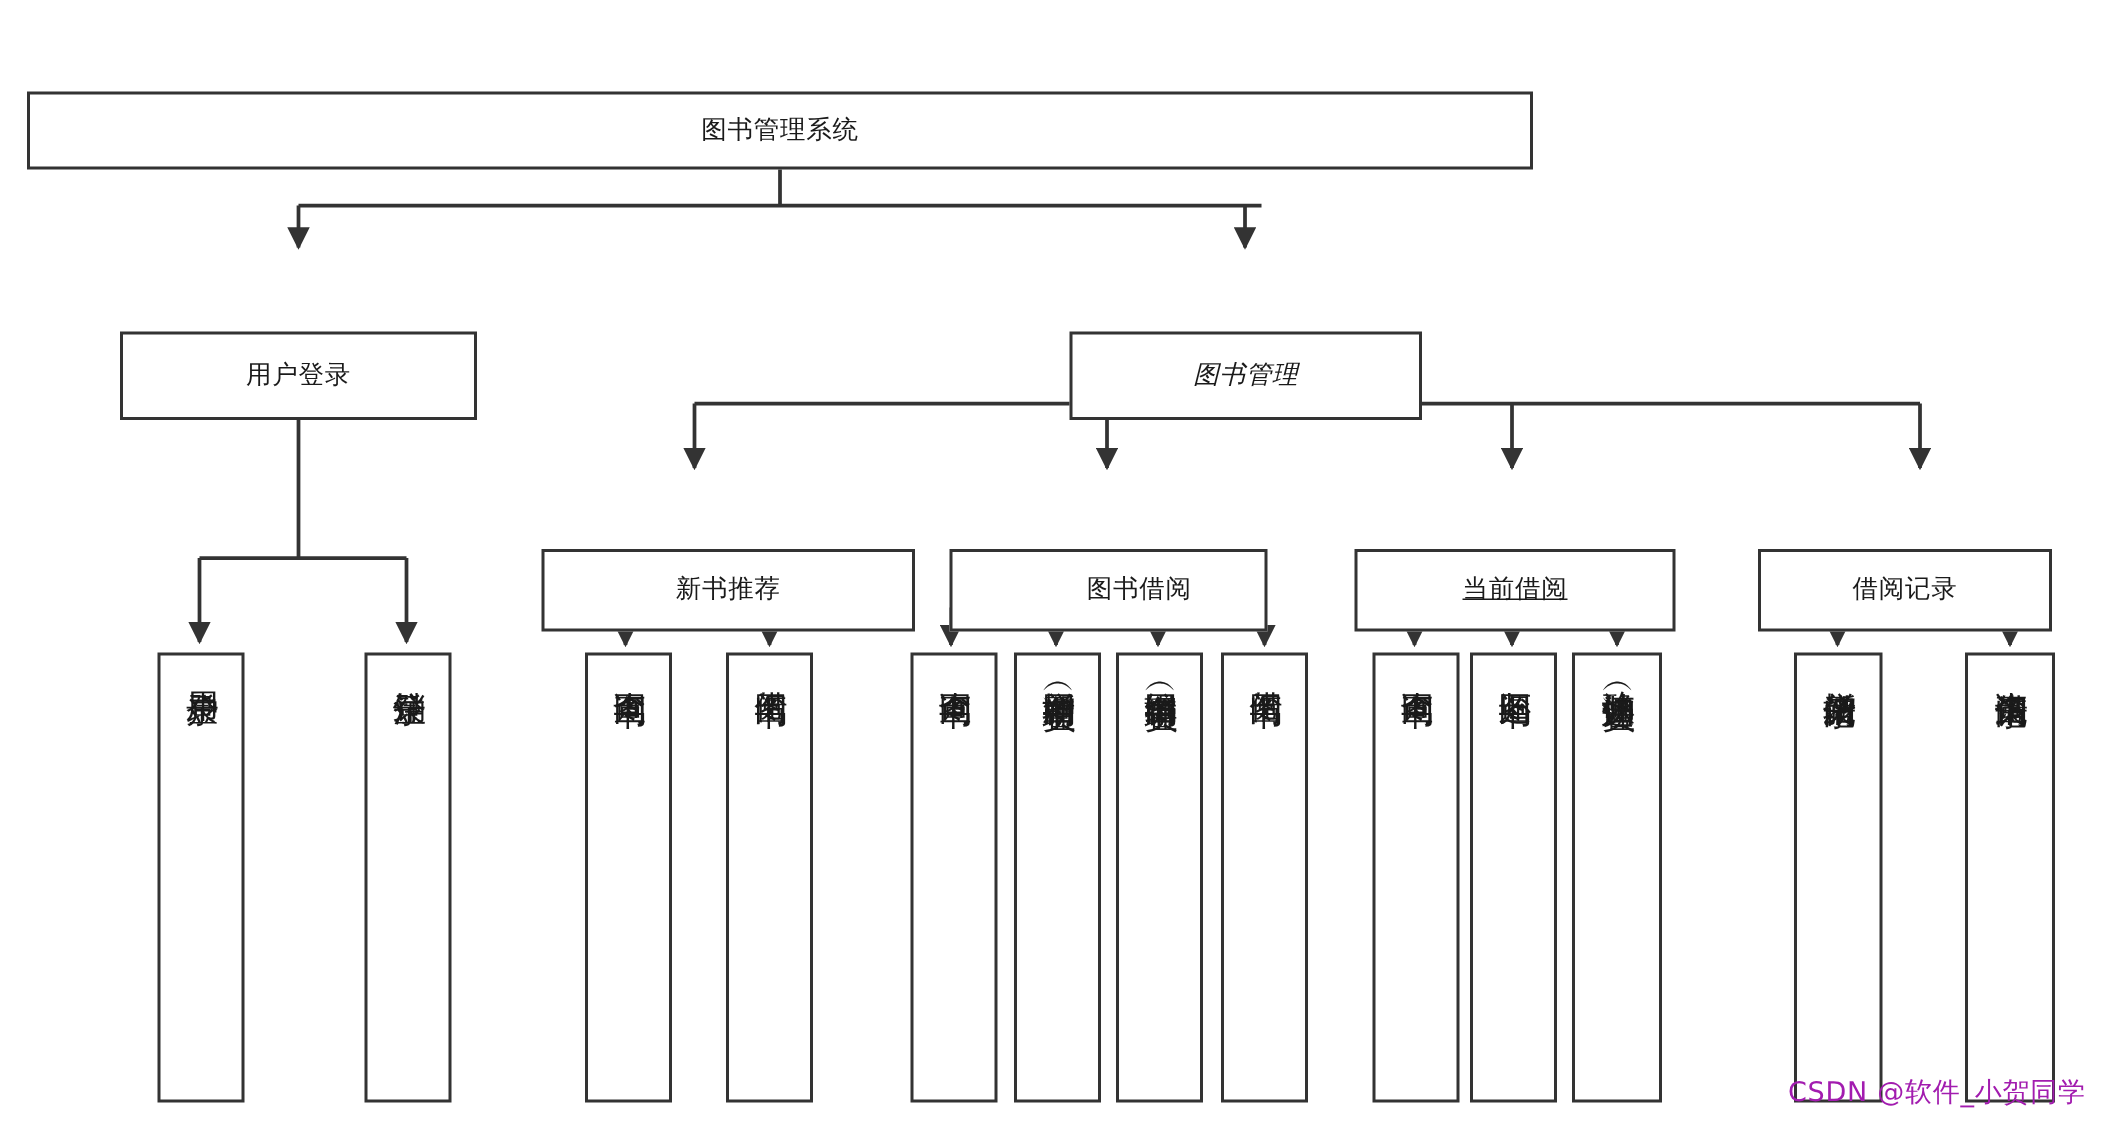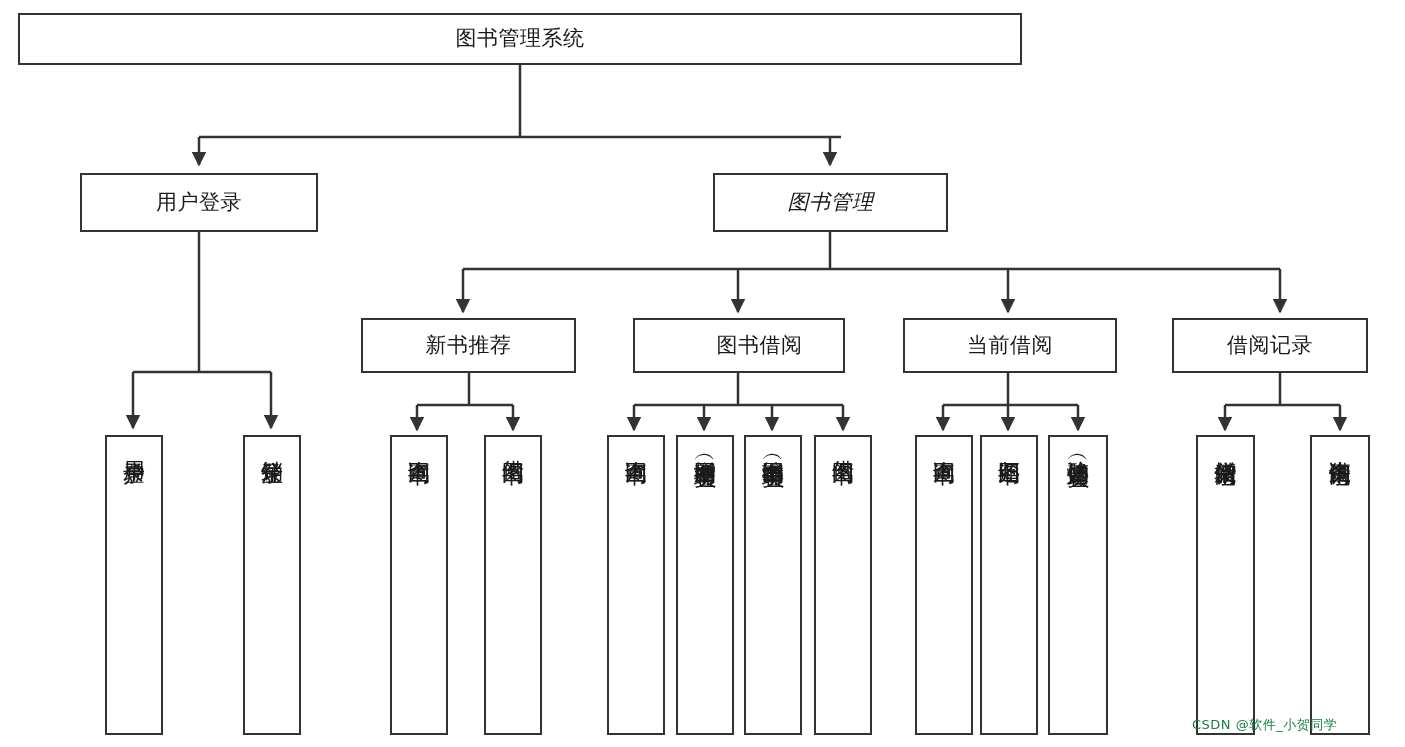--- a/index.html
+++ b/index.html
@@ -33,44 +33,45 @@
     position: absolute;
     box-sizing: border-box;
     background: #ffffff;
     border: 2px solid #333333;
     display: flex;
     align-items: center;
     justify-content: center;
     color: #1a1a1a;
   }
   .node.root, .node.level2, .node.level3 {
-    font-size: 21px;
+    font-size: 17px;
     line-height: 1.2;
     letter-spacing: 0.5px;
+    margin-top: 48px;
   }
   .node.leaf {
     align-items: flex-start;
     justify-content: center;
     padding-top: 6px;
   }
   .leaf-label {
     writing-mode: vertical-rl;
     text-orientation: upright;
     font-size: 22px;
     line-height: 1.18;
     letter-spacing: 1px;
     color: #1a1a1a;
     white-space: nowrap;
   }
   #watermark {
     position: absolute;
     left: 1192px;
     top: 716px;
-    font-size: 13px;
-    color: #15803d;
+    font-size: 18px;
+    color: #a21caf;
     letter-spacing: 0.5px;
     white-space: nowrap;
     user-select: none;
   }
 </style>
 </head>
 <body>
 
 <div id="diagram-root">
 
@@ -128,27 +129,27 @@
     <span>图书管理系统</span>
   </div>
 
   <div class="node level2" style="left:80px; top:173px; width:238px; height:59px;">
     <span>用户登录</span>
   </div>
   <div class="node level2" style="left:713px; top:173px; width:235px; height:59px;font-style:italic;">
     <span>图书管理</span>
   </div>
 
-  <div class="node level3" style="left:361px; top:318px; width:215px; height:55px;">
+  <div class="node level3" style="left:361px; top:318px; width:249px; height:55px;">
     <span>新书推荐</span>
   </div>
   <div class="node level3" style="left:633px; top:318px; width:212px; height:55px;padding-left:41px;">
     <span>图书借阅</span>
   </div>
-  <div class="node level3" style="left:903px; top:318px; width:214px; height:55px;">
+  <div class="node level3" style="left:903px; top:318px; width:214px; height:55px;text-decoration:underline;">
     <span>当前借阅</span>
   </div>
   <div class="node level3" style="left:1172px; top:318px; width:196px; height:55px;">
     <span>借阅记录</span>
   </div>
 
   <div class="node leaf" style="left:105px; top:435px; width:58px; height:300px;">
     <span class="leaf-label">用户登录</span>
   </div>
   <div class="node leaf" style="left:243px; top:435px; width:58px; height:300px;">

